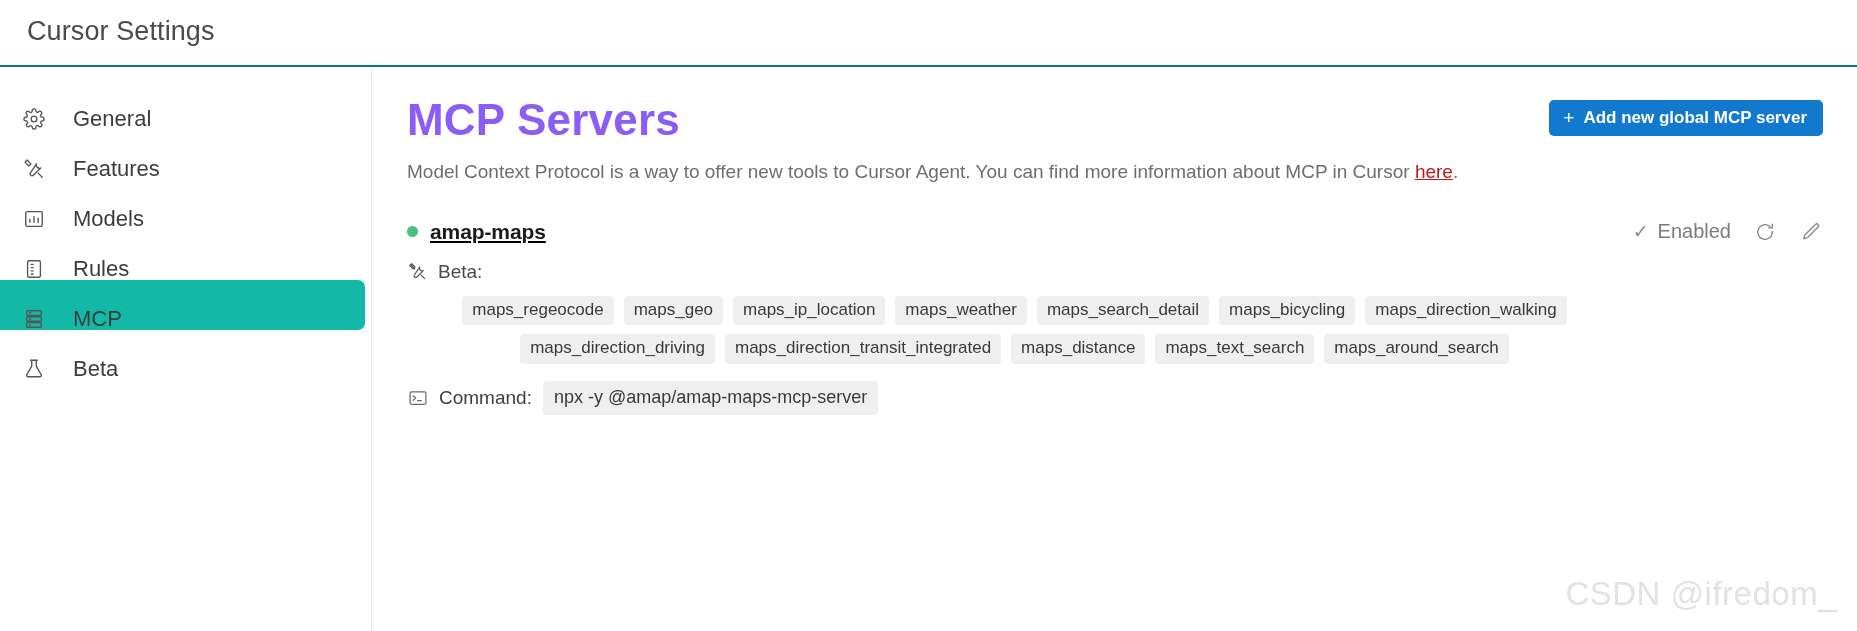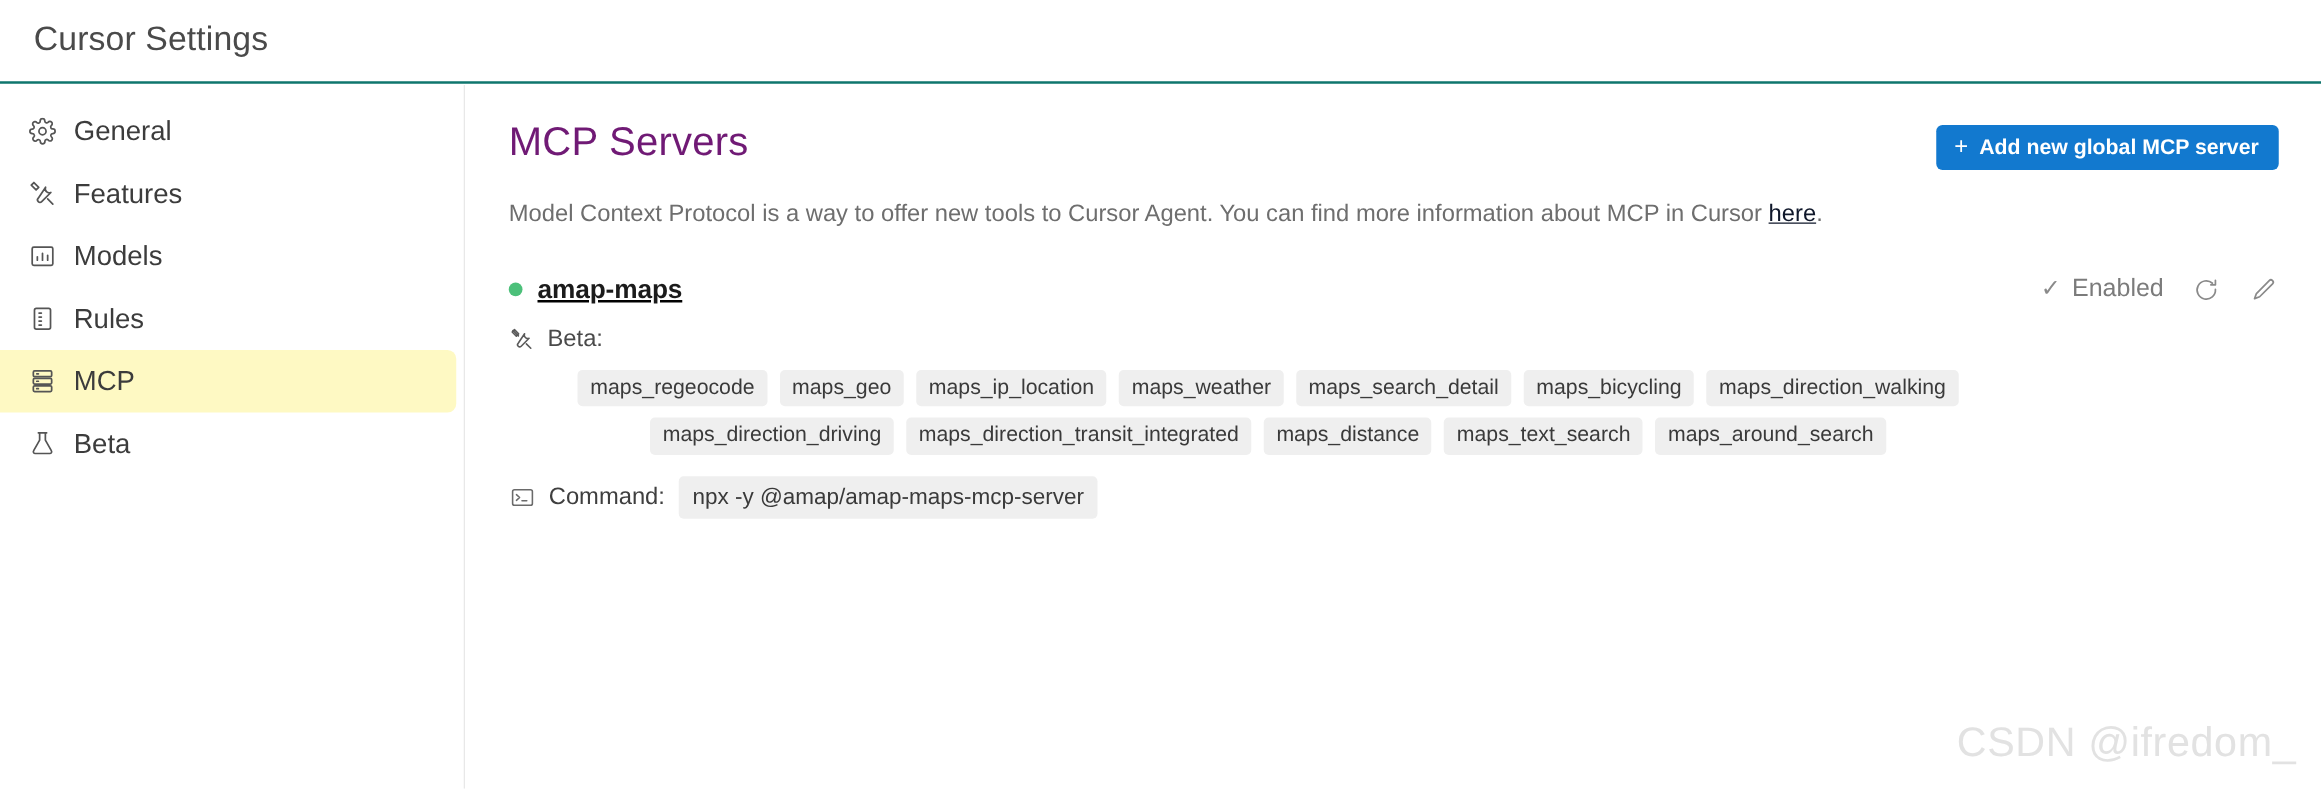--- a/index.html
+++ b/index.html
@@ -44,29 +44,29 @@
     left: 0; top: 68px;
     width: 372px;
     height: 563px;
     background: #ffffff;
     border-right: 1px solid #e8e8e8;
     padding-top: 12px;
   }
   .nav-item {
     position: relative;
     display: flex;
-    align-items: center;
+    align-items: flex-end;
     height: 50px;
     margin: 0 6px 0 0;
     padding-left: 22px;
     border-radius: 0 7px 7px 0;
     cursor: pointer;
-    gap: 14px;
-  }
-  .nav-item.active { background: #fef9c3; }
+    gap: 28px;
+  }
+  .nav-item.active { background: #14b8a6; }
   .nav-icon {
     width: 23px; height: 23px;
     display: flex; align-items: center; justify-content: center;
     color: #555;
     flex: 0 0 auto;
   }
   .nav-icon svg { display: block; }
   .nav-label {
     font-size: 22px;
     color: #3c3c3c;
@@ -82,23 +82,23 @@
     background: #ffffff;
     padding: 27px 34px 0 34px;
   }
   .main-head {
     position: relative;
     height: 52px;
   }
   .page-title {
     position: absolute;
     left: 0; top: 0;
-    font-size: 32px;
-    color: #701a75;
-    font-weight: 400;
+    font-size: 44px;
+    color: #8b5cf6;
+    font-weight: 700;
     letter-spacing: 0.2px;
     white-space: nowrap;
   }
   .add-btn {
     position: absolute;
     right: 0; top: 5px;
     height: 36px;
     display: inline-flex;
     align-items: center;
     gap: 9px;
@@ -122,21 +122,21 @@
   }
 
   .page-desc {
     margin-top: 12px;
     font-size: 19px;
     color: #6e6e6e;
     line-height: 1.35;
     white-space: nowrap;
   }
   .page-desc a {
-    color: #0f172a;
+    color: #b91c1c;
     text-decoration: underline;
     margin-top: 32px;
   }
 
   
   .server {
     margin-top: 32px;
     position: relative;
   }
   .server-row {

